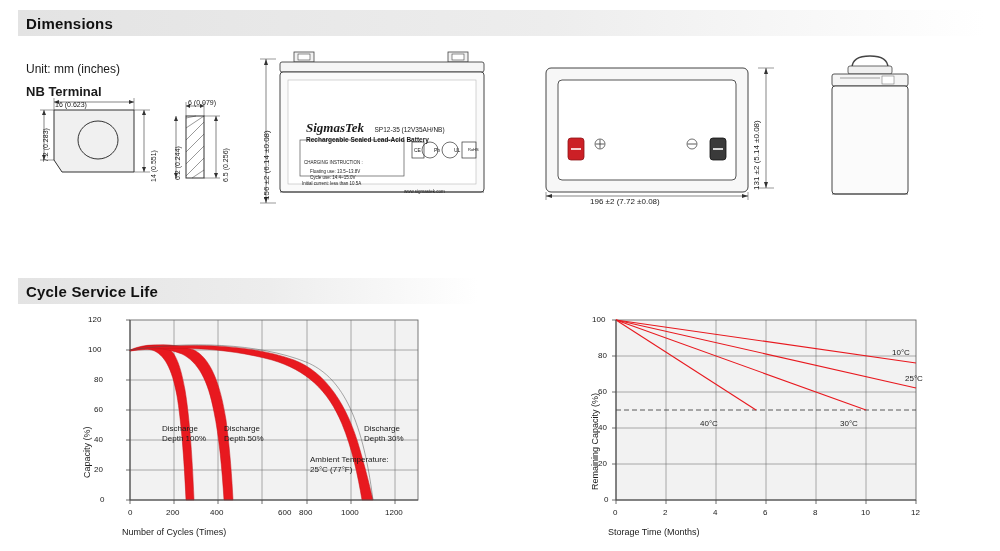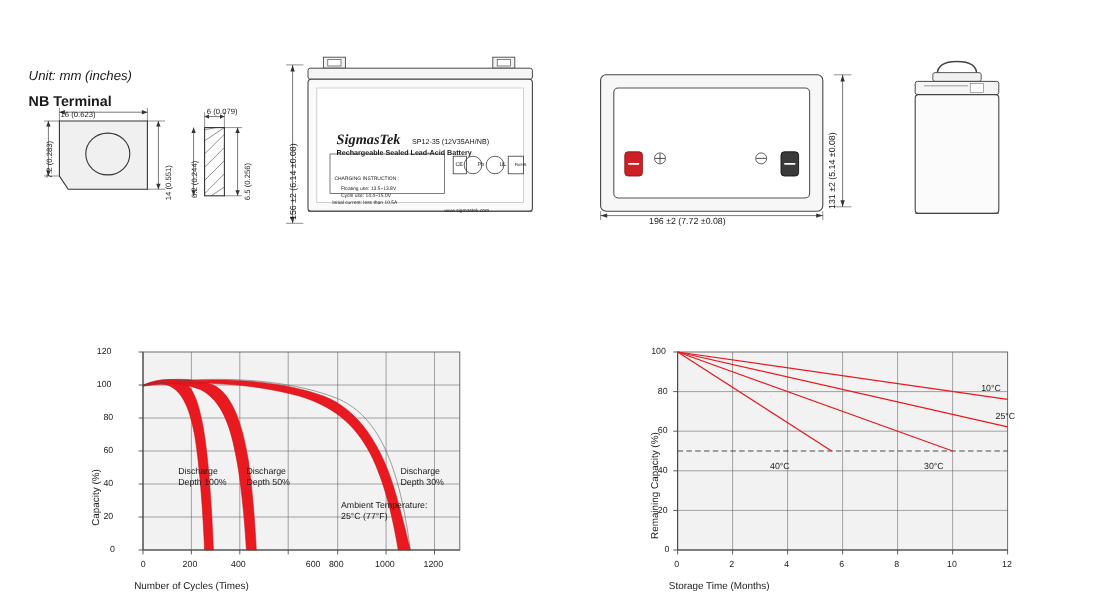--- a/index.html
+++ b/index.html
@@ -96,23 +96,26 @@
     font-family: "Liberation Serif", serif;
     font-style: italic;
     font-weight: bold;
   }
 </style>
 </head>
 <body>
 
 <div class="page">
 
+  <div class="sec-bar" id="dimensions-bar">
+    <span class="title">Dimensions</span>
+  </div>
 
   <div class="sub-title" style="left:26px; top:44px;">NB Terminal</div>
-  <div class="sub-unit" style="left:26px; top:62px;font-style:italic;">Unit: mm (inches)</div>
+  <div class="sub-unit" style="left:26px; top:62px;">Unit: mm (inches)</div>
 
   <div style="position:absolute; left:18px; top:88px;">
     <svg width="220" height="120" viewBox="0 0 220 120">
 
       <path d="M36 22 L116 22 L116 84 L44 84 L36 72 Z" fill="#f0f0f0" stroke="#333" stroke-width="1"></path>
       <ellipse cx="80" cy="52" rx="20" ry="19" fill="#f0f0f0" stroke="#333" stroke-width="1"></ellipse>
 
       <line x1="36" y1="14" x2="116" y2="14" stroke="#333" stroke-width="0.6"></line>
       <line x1="36" y1="10" x2="36" y2="22" stroke="#333" stroke-width="0.5"></line>
       <line x1="116" y1="10" x2="116" y2="22" stroke="#333" stroke-width="0.5"></line>
@@ -265,20 +268,23 @@
 
       <rect x="12" y="24" width="76" height="12" rx="2" fill="#f5f5f5" stroke="#444" stroke-width="0.9"></rect>
       <line x1="20" y1="28" x2="60" y2="28" stroke="#666" stroke-width="0.6"></line>
       <rect x="62" y="26" width="12" height="8" fill="#fff" stroke="#666" stroke-width="0.5"></rect>
 
       <rect x="12" y="36" width="76" height="108" rx="3" fill="#fbfbfb" stroke="#444" stroke-width="1"></rect>
       <line x1="12" y1="144" x2="88" y2="144" stroke="#444" stroke-width="0.8"></line>
     </svg>
   </div>
 
+  <div class="sec-bar" id="cycle-bar">
+    <span class="title">Cycle Service Life</span>
+  </div>
 
   <div style="position:absolute; left:18px; top:310px;">
     <svg width="460" height="235" viewBox="0 0 460 235">
 
       <rect x="112" y="10" width="288" height="180" fill="#f2f2f2" stroke="#6b6b6b" stroke-width="0.9"></rect>
 
       <g stroke="#6b6b6b" stroke-width="0.55">
         <line x1="156" y1="10" x2="156" y2="190"></line>
         <line x1="200" y1="10" x2="200" y2="190"></line>
         <line x1="244" y1="10" x2="244" y2="190"></line>

